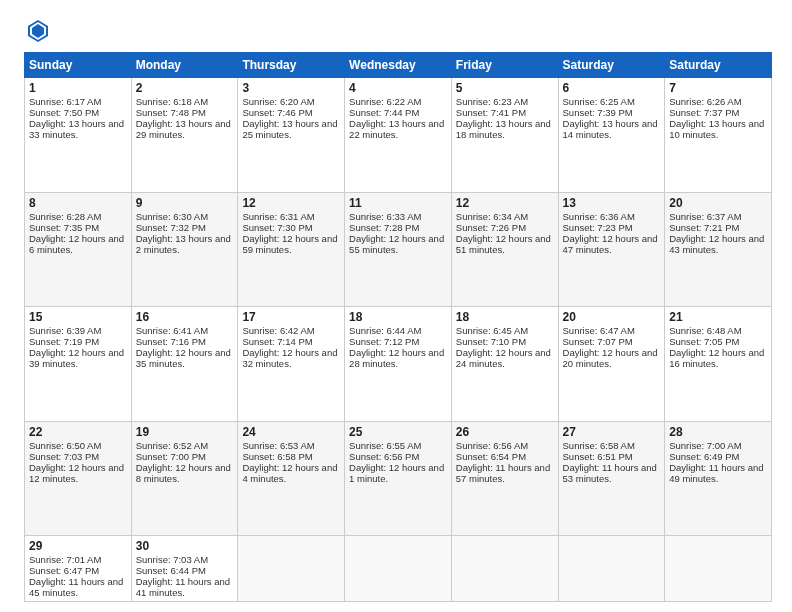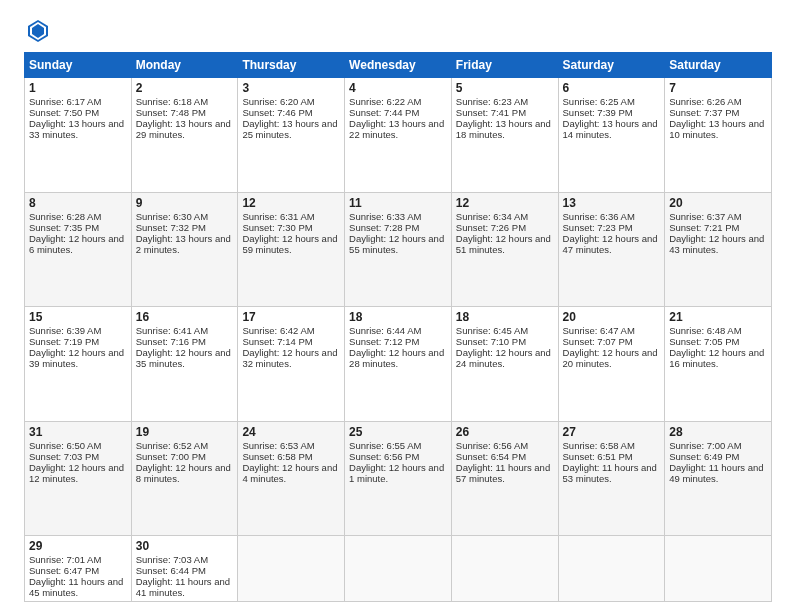--- a/index.html
+++ b/index.html
@@ -149,21 +149,21 @@
         <tr>
           <td><span class="day-number">15</span><span>Sunrise: 6:39 AM<br>Sunset: 7:19 PM<br>Daylight: 12 hours and 39 minutes.</span></td>
           <td><span class="day-number">16</span><span>Sunrise: 6:41 AM<br>Sunset: 7:16 PM<br>Daylight: 12 hours and 35 minutes.</span></td>
           <td><span class="day-number">17</span><span>Sunrise: 6:42 AM<br>Sunset: 7:14 PM<br>Daylight: 12 hours and 32 minutes.</span></td>
           <td><span class="day-number">18</span><span>Sunrise: 6:44 AM<br>Sunset: 7:12 PM<br>Daylight: 12 hours and 28 minutes.</span></td>
           <td><span class="day-number">18</span><span>Sunrise: 6:45 AM<br>Sunset: 7:10 PM<br>Daylight: 12 hours and 24 minutes.</span></td>
           <td><span class="day-number">20</span><span>Sunrise: 6:47 AM<br>Sunset: 7:07 PM<br>Daylight: 12 hours and 20 minutes.</span></td>
           <td><span class="day-number">21</span><span>Sunrise: 6:48 AM<br>Sunset: 7:05 PM<br>Daylight: 12 hours and 16 minutes.</span></td>
         </tr>
         <tr>
-          <td><span class="day-number">31</span><span>Sunrise: 6:50 AM<br>Sunset: 7:03 PM<br>Daylight: 12 hours and 12 minutes.</span></td>
+          <td><span class="day-number">22</span><span>Sunrise: 6:50 AM<br>Sunset: 7:03 PM<br>Daylight: 12 hours and 12 minutes.</span></td>
           <td><span class="day-number">19</span><span>Sunrise: 6:52 AM<br>Sunset: 7:00 PM<br>Daylight: 12 hours and 8 minutes.</span></td>
           <td><span class="day-number">24</span><span>Sunrise: 6:53 AM<br>Sunset: 6:58 PM<br>Daylight: 12 hours and 4 minutes.</span></td>
           <td><span class="day-number">25</span><span>Sunrise: 6:55 AM<br>Sunset: 6:56 PM<br>Daylight: 12 hours and 1 minute.</span></td>
           <td><span class="day-number">26</span><span>Sunrise: 6:56 AM<br>Sunset: 6:54 PM<br>Daylight: 11 hours and 57 minutes.</span></td>
           <td><span class="day-number">27</span><span>Sunrise: 6:58 AM<br>Sunset: 6:51 PM<br>Daylight: 11 hours and 53 minutes.</span></td>
           <td><span class="day-number">28</span><span>Sunrise: 7:00 AM<br>Sunset: 6:49 PM<br>Daylight: 11 hours and 49 minutes.</span></td>
         </tr>
         <tr class="last-row">
           <td><span class="day-number">29</span><span>Sunrise: 7:01 AM<br>Sunset: 6:47 PM<br>Daylight: 11 hours and 45 minutes.</span></td>
           <td><span class="day-number">30</span><span>Sunrise: 7:03 AM<br>Sunset: 6:44 PM<br>Daylight: 11 hours and 41 minutes.</span></td>

